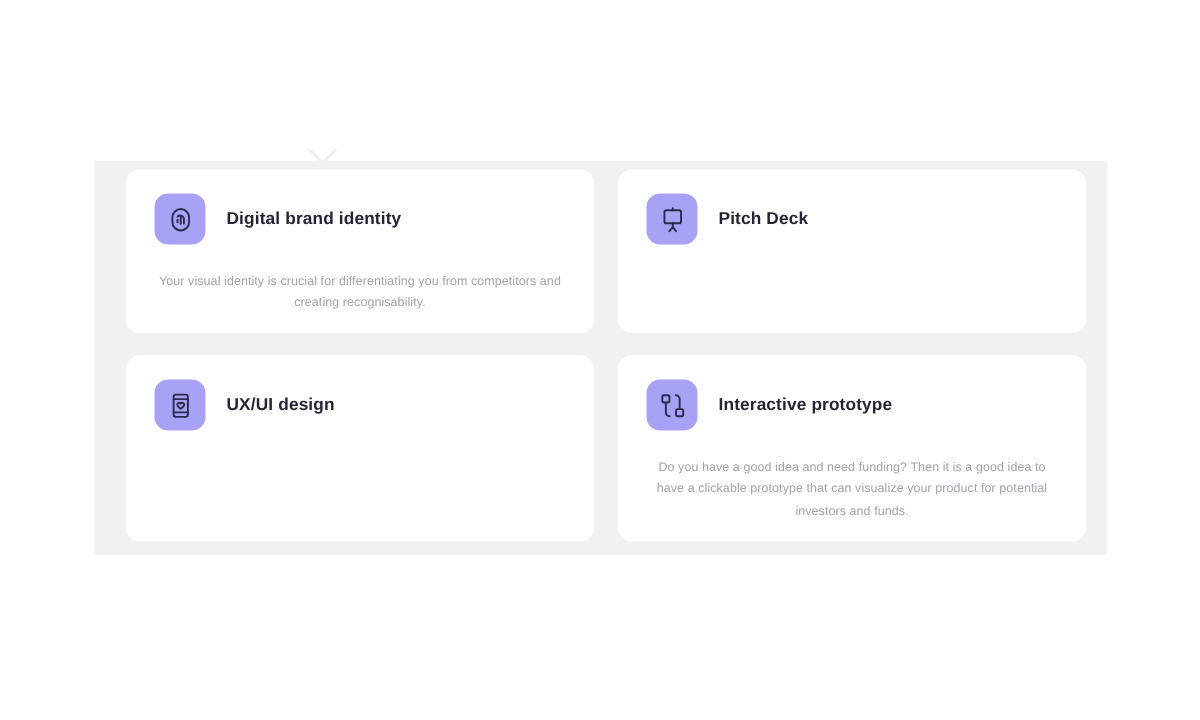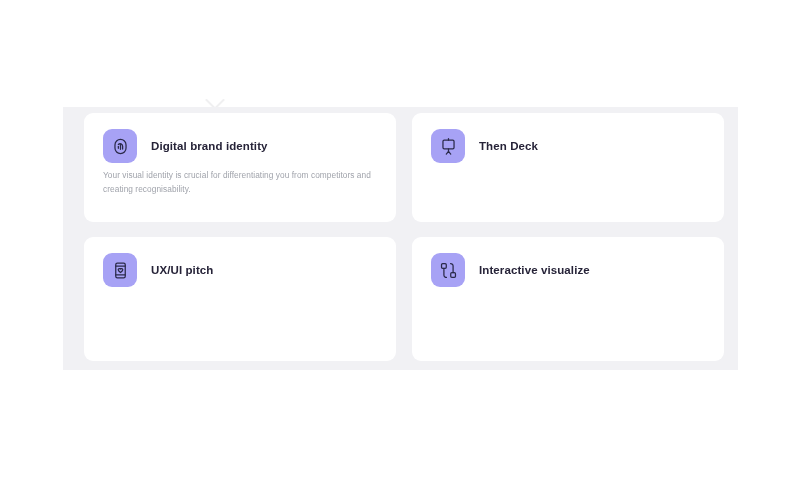--- a/index.html
+++ b/index.html
@@ -14,20 +14,21 @@
     background: #ffffff;
     font-family: "Liberation Sans", sans-serif;
     -webkit-font-smoothing: antialiased;
   }
 
   .page {
     position: relative;
     width: 792px;
     height: 480px;
     background: #ffffff;
+    text-align: center;
   }
 
   
   .clipped-chevron {
     position: absolute;
     left: 205px;
     top: 99px;
     width: 22px;
     height: 9px;
     opacity: 0.10;
@@ -96,21 +97,21 @@
 
   .card-title {
     font-size: 11.5px;
     font-weight: bold;
     color: #262338;
     letter-spacing: 0.1px;
     white-space: nowrap;
   }
 
   .card-body {
-    margin-top: 5px;
+    margin-top: 17px;
     font-size: 8.3px;
     line-height: 1.72;
     color: #a0a3ab;
     letter-spacing: 0.06px;
     max-width: 278px;
   }
 
   .card-body.wide { max-width: 284px; }
 </style>
 </head>
@@ -142,46 +143,47 @@
     <div class="card">
       <div class="card-head">
         <span class="icon-tile">
           <svg width="19" height="19" viewBox="0 0 24 24" fill="none" stroke="#2b2a4a" stroke-width="1.6" stroke-linecap="round" stroke-linejoin="round">
             <rect x="5" y="4" width="14" height="11" rx="1.6"></rect>
             <path d="M12 2.2v1.8"></path>
             <path d="M12 15v3.2"></path>
             <path d="M9.2 21.6 12 18.2l2.8 3.4"></path>
           </svg>
         </span>
-        <span class="card-title">Then Deck</span>
+        <span class="card-title">Pitch Deck</span>
       </div>
     </div>
 
     <div class="card">
       <div class="card-head">
         <span class="icon-tile">
           <svg width="19" height="19" viewBox="0 0 24 24" fill="none" stroke="#2b2a4a" stroke-width="1.6" stroke-linecap="round" stroke-linejoin="round">
             <rect x="6" y="2.6" width="12" height="18.8" rx="2"></rect>
             <path d="M6 6.4h12"></path>
             <path d="M6 17.6h12"></path>
             <path d="M12 14.6c-1.5-1.2-2.9-2.2-2.9-3.5a1.6 1.6 0 0 1 2.9-.9 1.6 1.6 0 0 1 2.9.9c0 1.3-1.4 2.3-2.9 3.5z"></path>
           </svg>
         </span>
-        <span class="card-title">UX/UI pitch</span>
+        <span class="card-title">UX/UI design</span>
       </div>
     </div>
 
     <div class="card">
       <div class="card-head">
         <span class="icon-tile">
           <svg width="19" height="19" viewBox="0 0 24 24" fill="none" stroke="#2b2a4a" stroke-width="1.6" stroke-linecap="round" stroke-linejoin="round">
             <rect x="3.2" y="3.2" width="6" height="6" rx="1.4"></rect>
             <rect x="14.8" y="14.8" width="6" height="6" rx="1.4"></rect>
             <path d="M6.2 9.2v8.4a3.2 3.2 0 0 0 3.2 3.2"></path>
             <path d="M17.8 14.8V6.4a3.2 3.2 0 0 0-3.2-3.2"></path>
           </svg>
         </span>
-        <span class="card-title">Interactive visualize</span>
+        <span class="card-title">Interactive prototype</span>
       </div>
+      <div class="card-body wide">Do you have a good idea and need funding? Then it is a good idea to have a clickable prototype that can visualize your product for potential investors and funds.</div>
     </div>
 
   </div>
 </div>
 
 </body></html>

